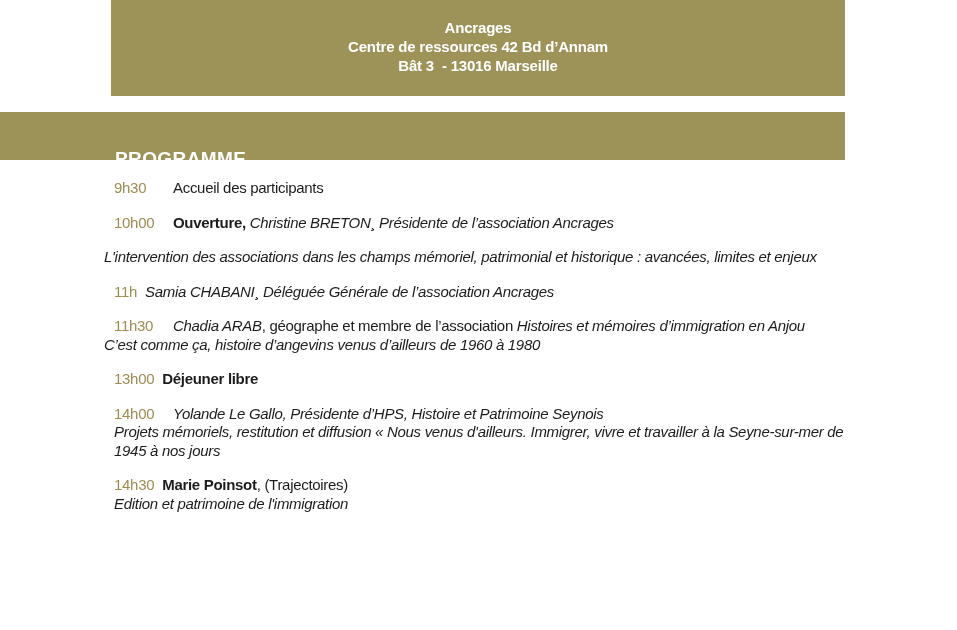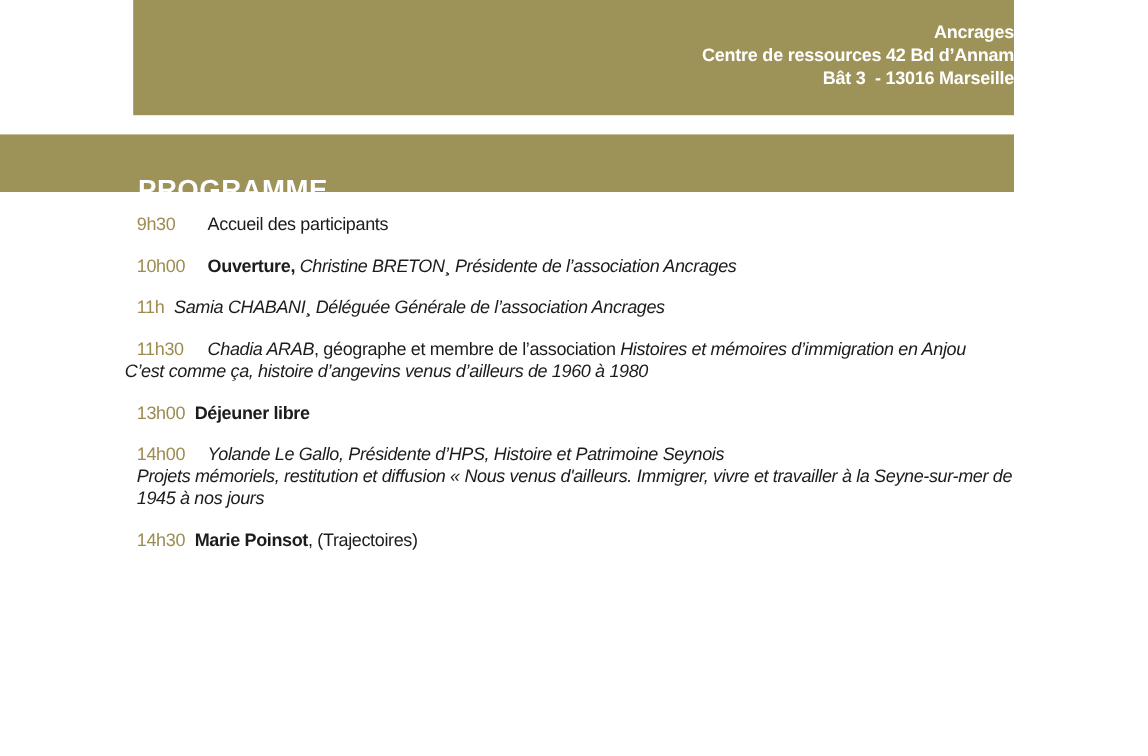--- a/index.html
+++ b/index.html
@@ -29,39 +29,39 @@
     background: var(--band-khaki, #9d9359);
     color: var(--band-text, #ffffff);
     text-align: center;
     font-weight: bold;
     font-size: 15px;
     line-height: 19px;
     padding-top: 18px;
     box-sizing: border-box;
     letter-spacing: -0.2px;
   }
-  .top-banner .bline { white-space: pre-wrap; text-align: right; }
+  .top-banner .bline { white-space: pre-wrap; }
   
   .programme-band {
     position: absolute;
     left: 0;
     top: 112px;
     width: 845px;
     height: 48px;
     background: var(--band-khaki, #9d9359);
     color: var(--band-text, #ffffff);
     display: flex;
     align-items: center;
     box-sizing: border-box;
     padding-left: 115px;
     padding-top: 9px;
   }
   .programme-band .ptitle {
     font-weight: bold;
-    font-size: 23px;
+    font-size: 19px;
     letter-spacing: 0.4px;
     margin-top: 36px;
   }
   
   .schedule {
     position: absolute;
     left: 0;
     top: 160px;
     width: 957px;
     padding-top: 19px;
@@ -116,33 +116,35 @@
   </div>
 
   <main class="schedule" id="schedule">
       <div class="entry">
         <p class="line1"><span class="time">9h30</span><span class="seg-r">Accueil des participants</span></p>
       </div>
       <div class="entry">
         <p class="line1"><span class="time">10h00</span><span class="seg-b">Ouverture, </span><span class="seg-bi">Christine BRETON</span><span class="seg-b">¸ </span><span class="seg-i">Présidente de l’association Ancrages</span></p>
       </div>
       <div class="entry">
+        <p class="desc seg-bi">L'intervention des associations dans les champs mémoriel, patrimonial et historique : avancées, limites et enjeux</p>
       </div>
       <div class="entry">
         <p class="line1"><span class="time">11h</span><span class="seg-bi">Samia CHABANI</span><span class="seg-b">¸ </span><span class="seg-i">Déléguée Générale de l’association Ancrages</span></p>
       </div>
       <div class="entry">
         <p class="line1"><span class="time">11h30</span><span class="seg-bi">Chadia ARAB</span><span class="seg-r">, géographe et membre de l’association </span><span class="seg-i">Histoires et mémoires d’immigration en Anjou</span></p>
         <p class="desc seg-i">C’est comme ça, histoire d’angevins venus d’ailleurs de 1960 à 1980</p>
       </div>
       <div class="entry">
         <p class="line1"><span class="time">13h00</span><span class="seg-b">Déjeuner libre</span></p>
       </div>
       <div class="entry">
         <p class="line1"><span class="time">14h00</span><span class="seg-bi">Yolande Le Gallo</span><span class="seg-i">, Présidente d’HPS, Histoire et Patrimoine Seynois</span></p>
         <p class="desc seg-bi">Projets mémoriels, restitution et diffusion « Nous venus d'ailleurs. Immigrer, vivre et travailler à la Seyne-sur-mer de 1945 à nos jours</p>
       </div>
       <div class="entry">
         <p class="line1"><span class="time">14h30</span><span class="seg-b">Marie Poinsot</span><span class="seg-r">, (Trajectoires)</span></p>
+        <p class="desc seg-bi">Edition et patrimoine de l'immigration</p>
       </div>
     </main>
 
 </div>
 
 </body></html>

